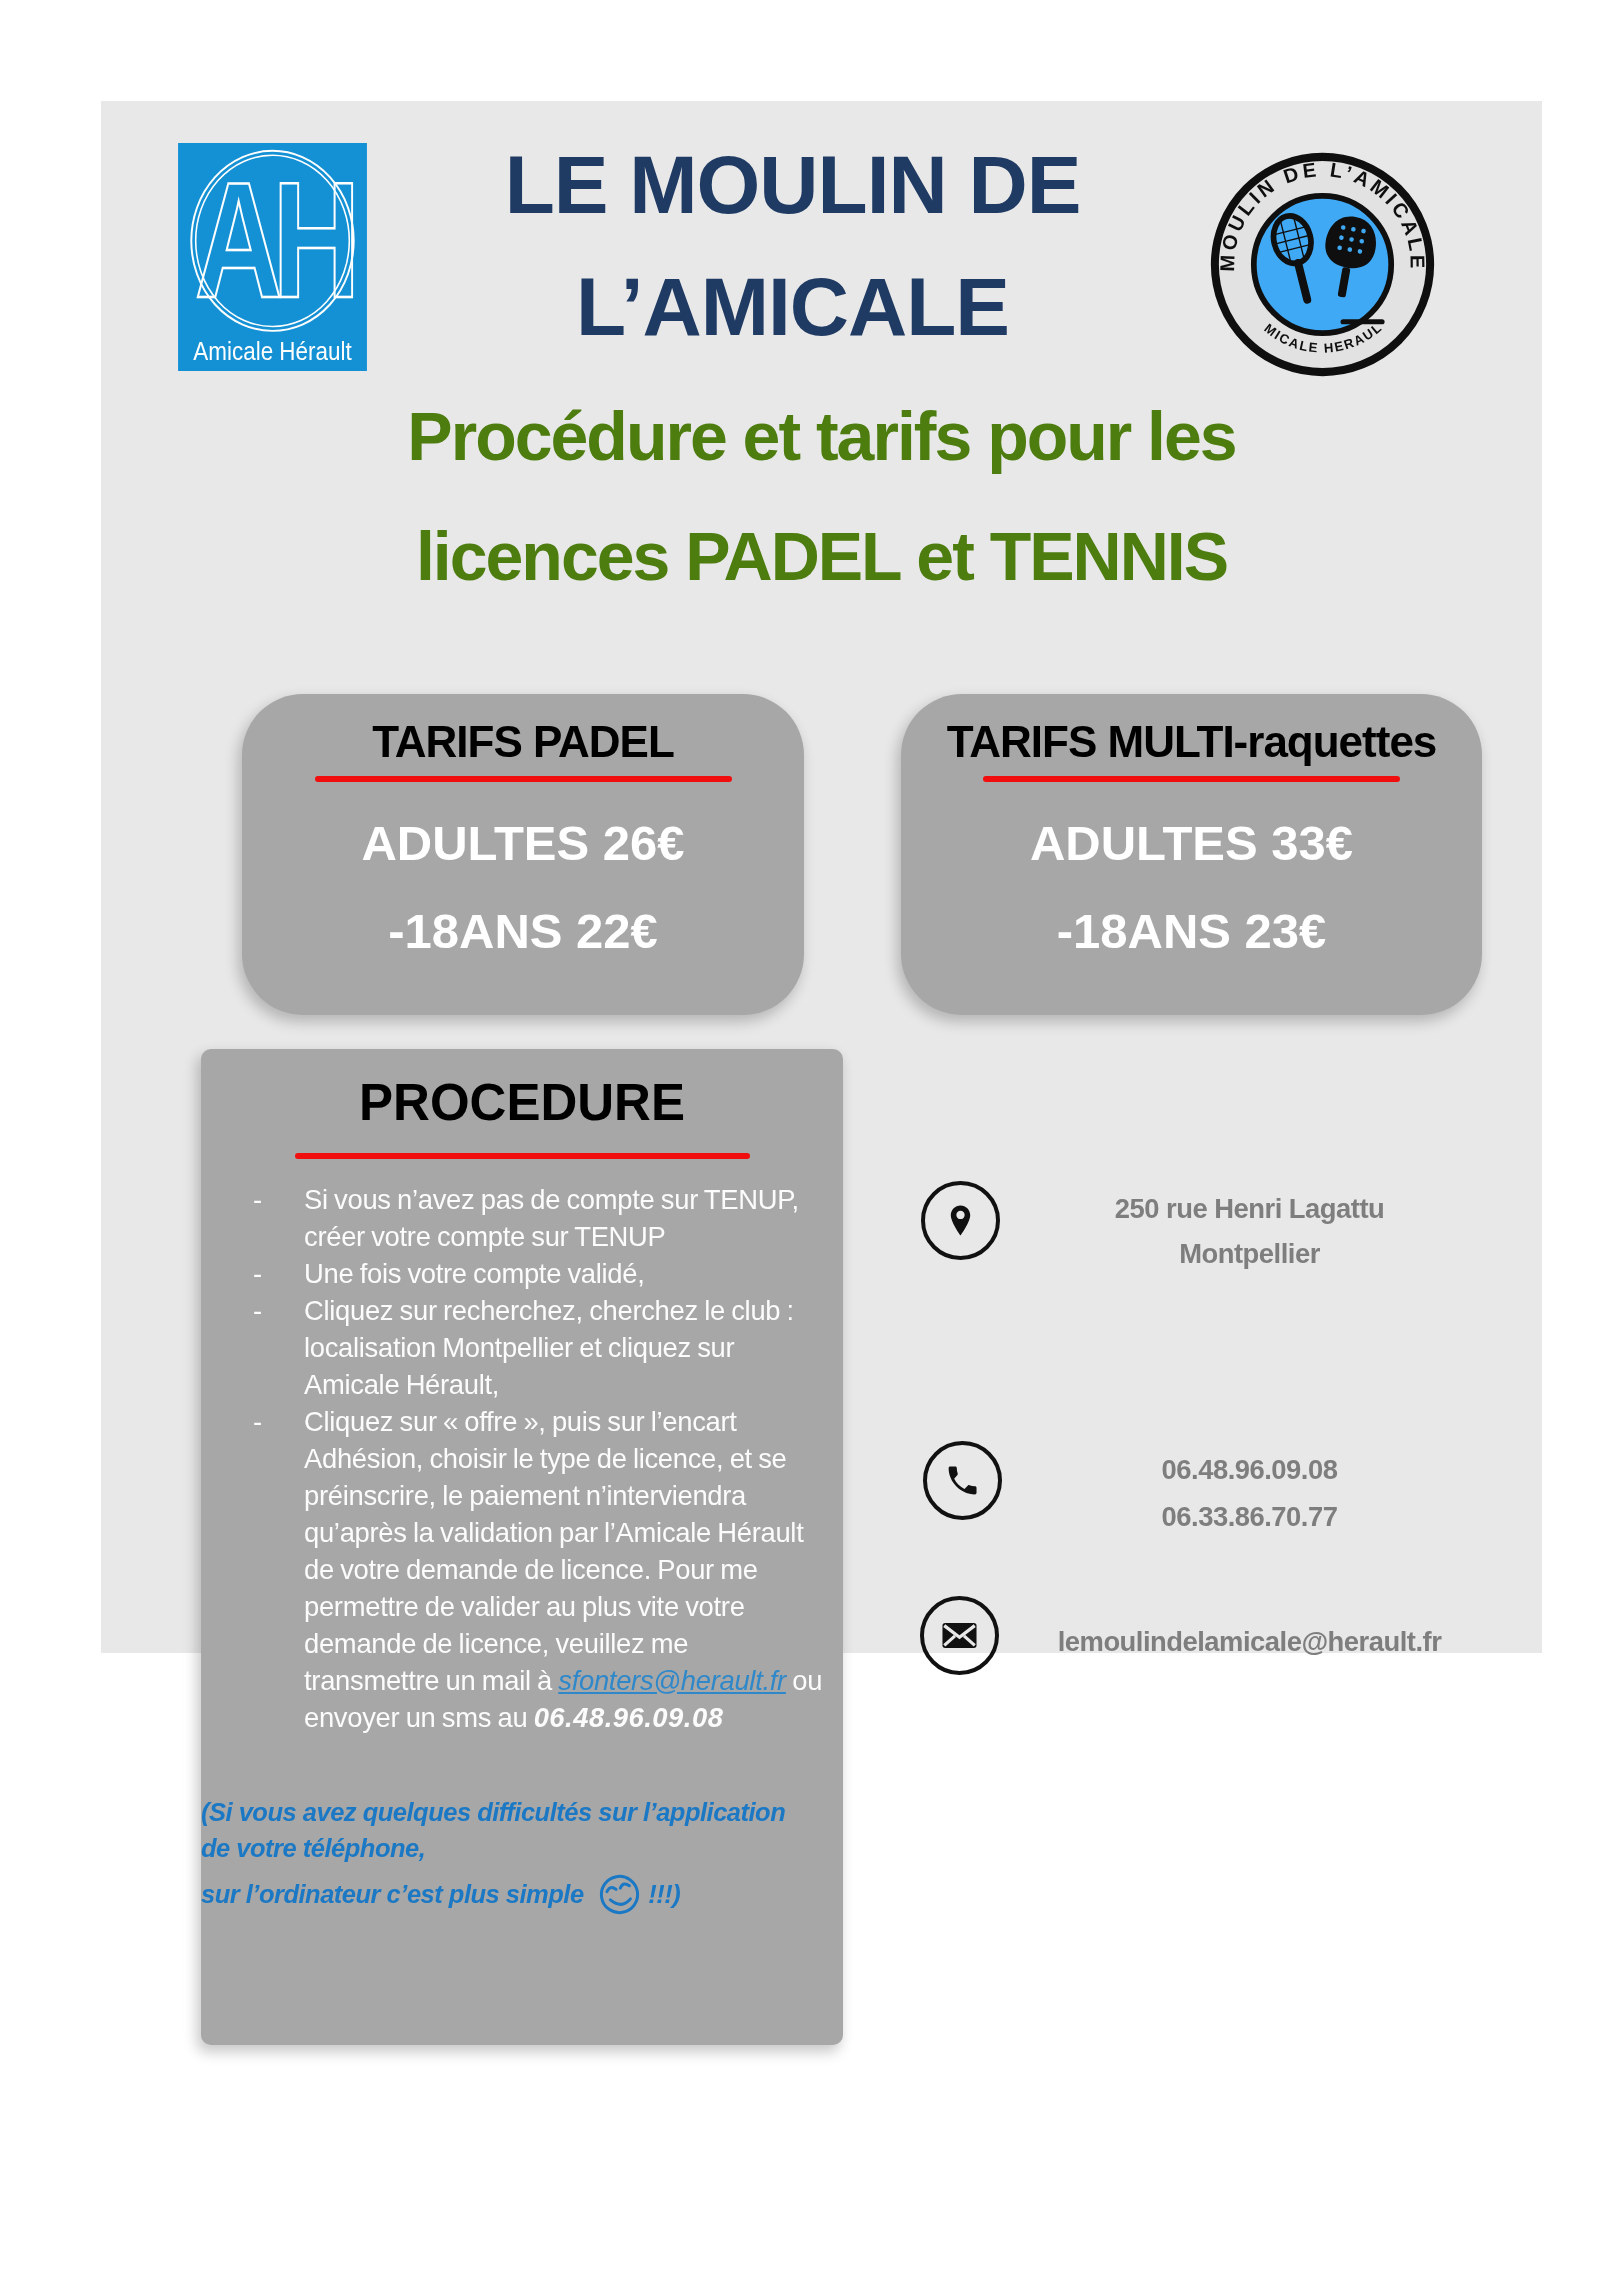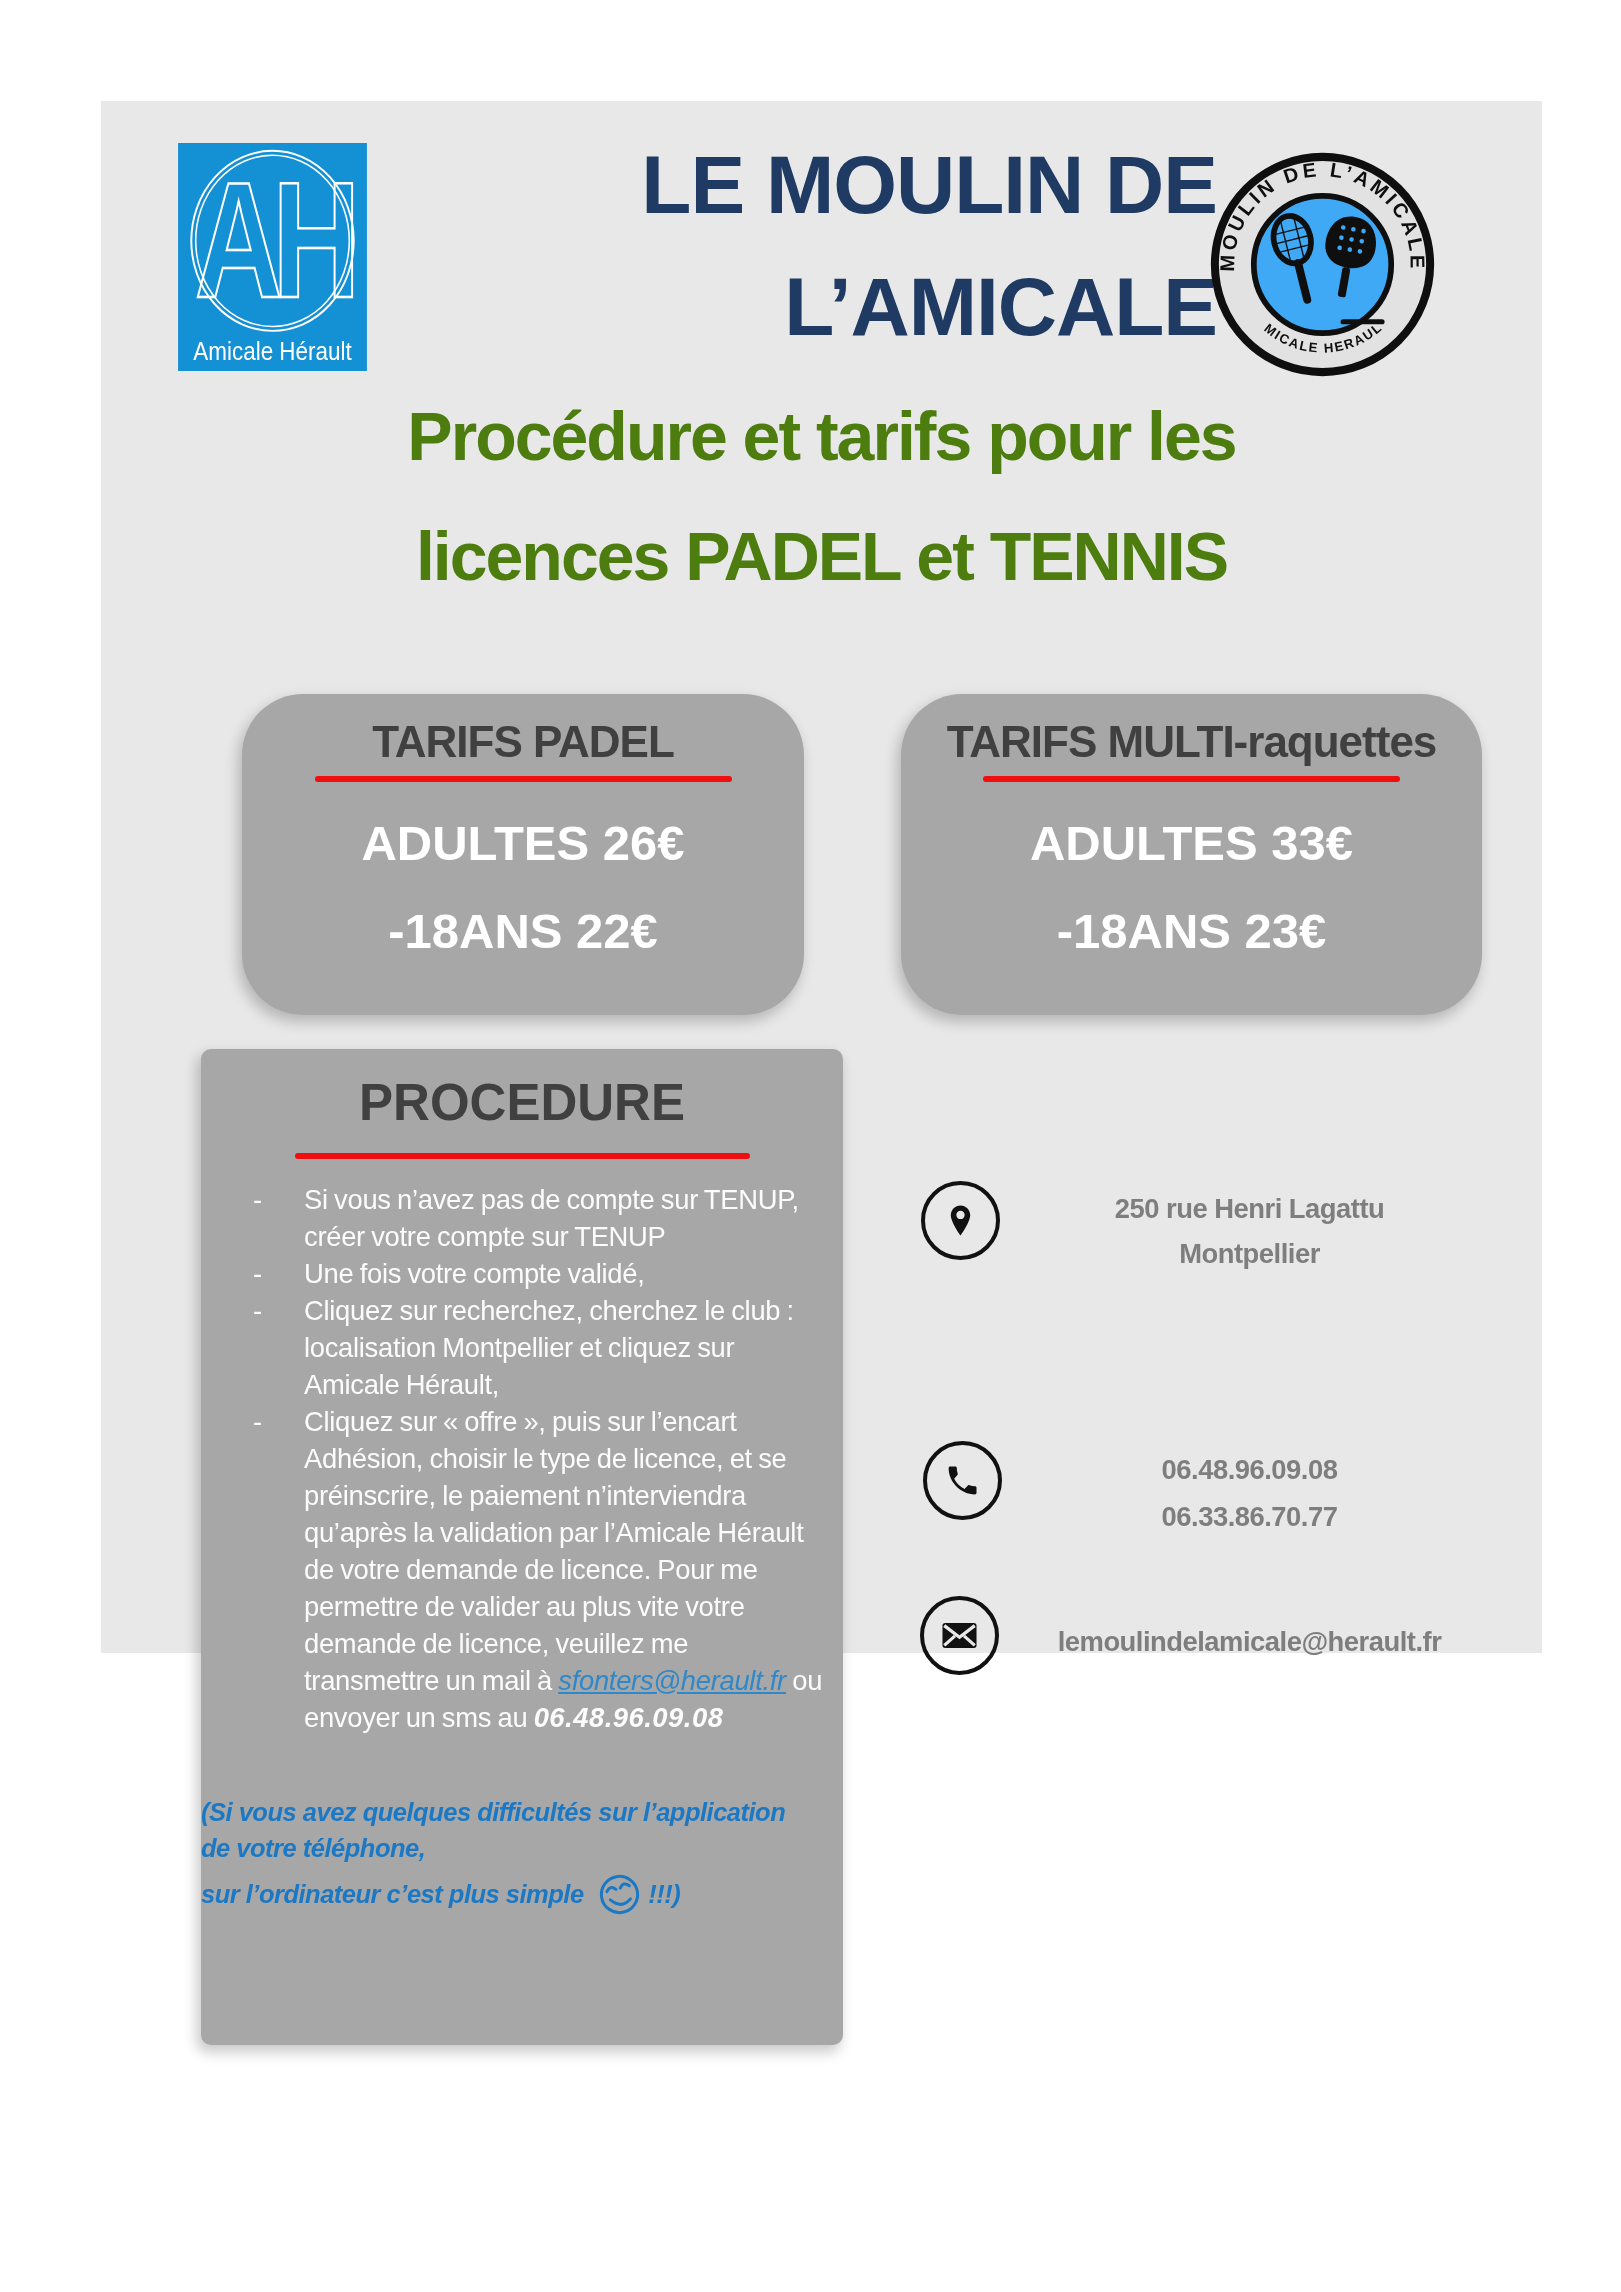--- a/index.html
+++ b/index.html
@@ -2,35 +2,35 @@
 <html><head>
 <meta charset="utf-8">
 <style>
   html,body{margin:0;padding:0;background:#FFFFFF;}
   .sheet{position:relative;width:1621px;height:2293px;background:#FFFFFF;overflow:hidden;
          font-family:"Liberation Sans",sans-serif;}
   .canvas{position:absolute;left:101px;top:101px;width:1441px;height:1552px;background:#E8E8E8;}
 
   
   .ah-logo{position:absolute;left:77px;top:42px;width:189px;height:228px;}
-  .main-title{position:absolute;left:267px;top:22.5px;width:849px;text-align:right;
+  .main-title{position:absolute;left:267px;top:22.5px;width:849px;text-align:center;
               font-size:82px;font-weight:bold;letter-spacing:-1px;line-height:122px;color:#1F3A63;}
   .badge{position:absolute;left:1107px;top:49px;width:229px;height:229px;}
   .subtitle{position:absolute;left:0;top:275px;width:1441px;text-align:center;
             font-size:68px;font-weight:bold;letter-spacing:-2px;line-height:120px;color:#4d7c0f;}
 
   
   .gray-box{position:absolute;background:#A7A7A7;border-radius:61px;
             box-shadow:-3.9px 6.9px 13.7px rgba(0,0,0,0.22);}
   .tariff-left{left:141px;top:593px;width:562px;height:321px;}
   .tariff-right{left:800px;top:593px;width:581px;height:321px;}
   .procedure{left:100px;top:948px;width:642px;height:996px;border-radius:10px;}
 
   .box-title{margin-top:21.6px;text-align:center;font-size:44px;font-weight:bold;
-             letter-spacing:-1px;white-space:nowrap;color:#404040;line-height:51px;}
+             letter-spacing:-1px;white-space:nowrap;color:#000000;line-height:51px;}
   .redline{height:5.9px;background:#F10E0E;border-radius:2.9px;width:417px;margin:9.8px auto 0;}
   .price{text-align:center;font-size:49px;font-weight:bold;color:#FFFFFF;line-height:57px;}
   .price-1{margin-top:33px;}
   .price-2{margin-top:31px;}
 
   
   .proc-title{font-size:51px;margin-top:23.5px;letter-spacing:0;line-height:59px;}
   .proc-line{width:455px;margin-top:21.6px;}
   .bullets{margin-top:21.6px;padding-left:52px;}
   .bullet{display:flex;}

